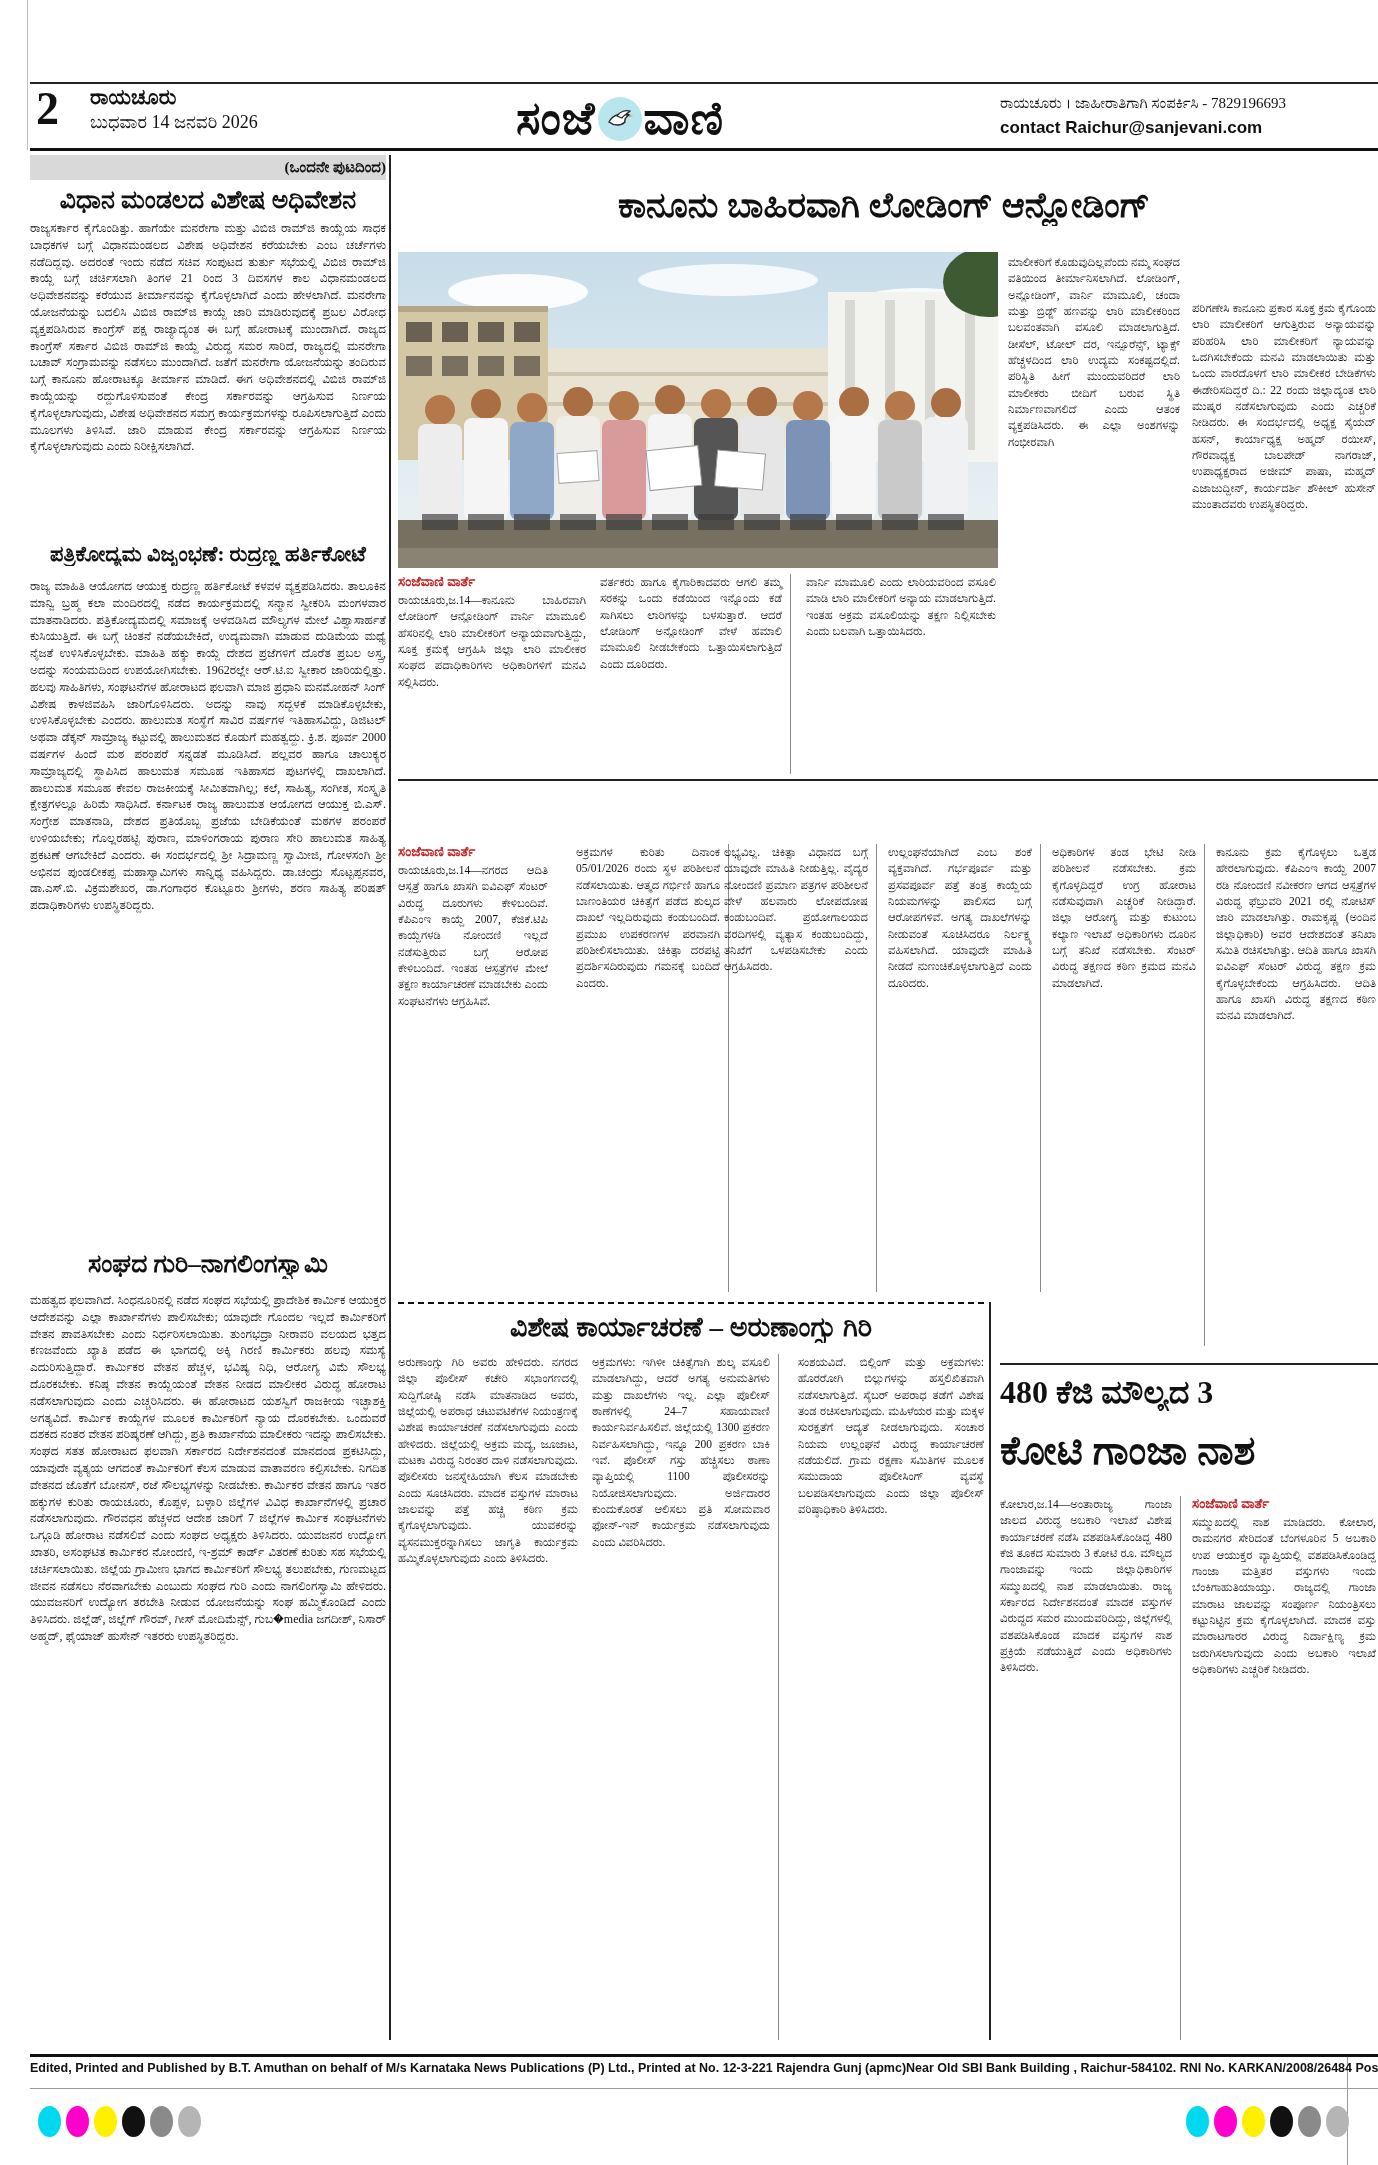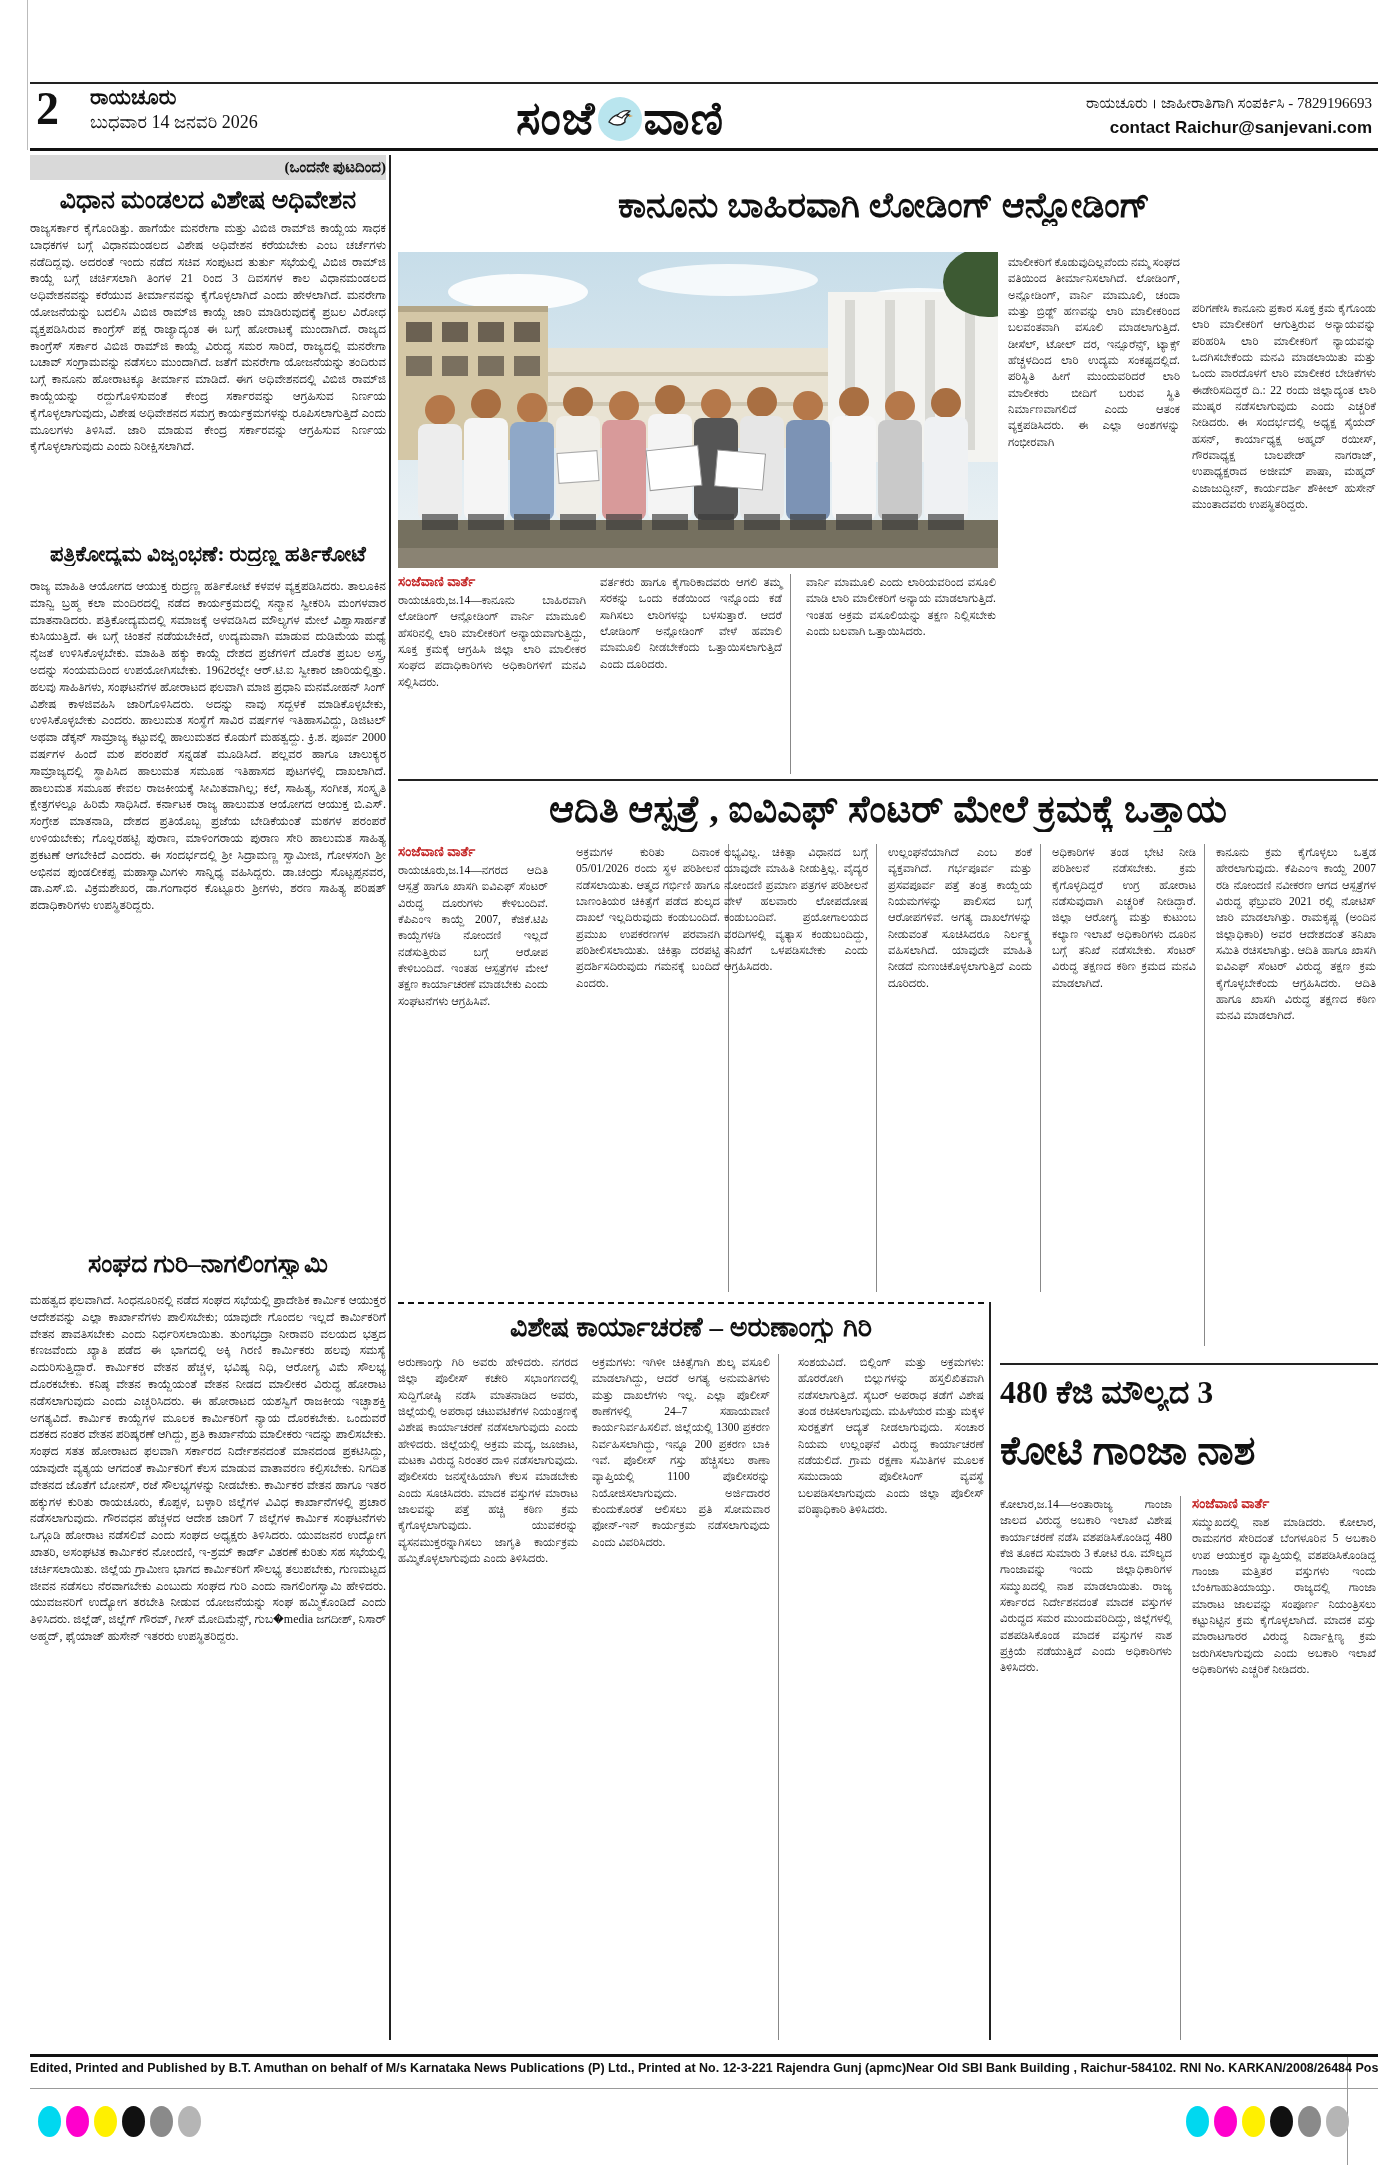--- a/index.html
+++ b/index.html
@@ -5,21 +5,21 @@
   html,body{margin:0;padding:0;background:#e8e8e8;}
   .page{position:relative;width:1378px;height:2165px;background:#ffffff;
         font-family:"Liberation Serif", serif;color:#111;overflow:hidden;margin:0 auto;}
   .abs{position:absolute;}
   .rule{background:#222;}
   .pagenum{font-size:46px;font-weight:bold;line-height:1;}
   .city{font-size:21px;font-weight:bold;line-height:1.1;}
   .dateline{font-size:18px;font-weight:normal;}
   .masthead{font-size:46px;font-weight:bold;letter-spacing:1px;white-space:nowrap;display:flex;align-items:center;justify-content:center;}
   .masthead .logo-circle{width:44px;height:44px;border-radius:50%;background:#b9e5ee;display:inline-flex;align-items:center;justify-content:center;margin:0 2px;}
-  .contact{font-size:15px;text-align:right;line-height:1.5;}
+  .contact{font-size:15px;line-height:1.5;}
   .contact .email{font-size:17px;font-weight:bold;font-family:"Liberation Sans",sans-serif;}
   .tagbar{background:#d9d9d9;text-align:right;font-weight:bold;font-size:15px;line-height:25px;}
   .hl{font-weight:bold;text-align:center;white-space:nowrap;overflow:hidden;line-height:1.15;}
   .bodytext{font-size:12px;line-height:1.4;text-align:justify;overflow:hidden;}
   .col{overflow:hidden;}
   .colsep{border-right:1px solid #888;}
   .coltext{font-size:11.5px;line-height:1.42;text-align:justify;}
   .byline{color:#c32222;font-weight:bold;font-size:13.5px;margin-bottom:2px;}
   .dashed{border-top:2px dashed #111;}
   .footer{font-family:"Liberation Sans",sans-serif;font-size:12.5px;font-weight:bold;text-align:center;white-space:nowrap;overflow:hidden;}
@@ -170,21 +170,20 @@
 
   <div class="abs col" style="left:1008px;top:254px;width:172px;height:520px;">
     <div class="coltext">ಮಾಲೀಕರಿಗೆ ಕೊಡುವುದಿಲ್ಲವೆಂದು ನಮ್ಮ ಸಂಘದ ವತಿಯಿಂದ ತೀರ್ಮಾನಿಸಲಾಗಿದೆ. ಲೋಡಿಂಗ್, ಅನ್ಲೋಡಿಂಗ್, ವಾರ್ನಿ ಮಾಮೂಲಿ, ಚಂದಾ ಮತ್ತು ಬ್ರಿಡ್ಜ್ ಹಣವನ್ನು ಲಾರಿ ಮಾಲೀಕರಿಂದ ಬಲವಂತವಾಗಿ ವಸೂಲಿ ಮಾಡಲಾಗುತ್ತಿದೆ. ಡೀಸೆಲ್, ಟೋಲ್ ದರ, ಇನ್ಸೂರೆನ್ಸ್, ಟ್ಯಾಕ್ಸ್ ಹೆಚ್ಚಳದಿಂದ ಲಾರಿ ಉದ್ಯಮ ಸಂಕಷ್ಟದಲ್ಲಿದೆ. ಪರಿಸ್ಥಿತಿ ಹೀಗೆ ಮುಂದುವರಿದರೆ ಲಾರಿ ಮಾಲೀಕರು ಬೀದಿಗೆ ಬರುವ ಸ್ಥಿತಿ ನಿರ್ಮಾಣವಾಗಲಿದೆ ಎಂದು ಆತಂಕ ವ್ಯಕ್ತಪಡಿಸಿದರು. ಈ ಎಲ್ಲಾ ಅಂಶಗಳನ್ನು ಗಂಭೀರವಾಗಿ</div>
   </div>
   <div class="abs col" style="left:1192px;top:300px;width:184px;height:474px;">
     <div class="coltext">ಪರಿಗಣೇಸಿ ಕಾನೂನು ಪ್ರಕಾರ ಸೂಕ್ತ ಕ್ರಮ ಕೈಗೊಂಡು ಲಾರಿ ಮಾಲೀಕರಿಗೆ ಆಗುತ್ತಿರುವ ಅನ್ಯಾಯವನ್ನು ಪರಿಹರಿಸಿ ಲಾರಿ ಮಾಲೀಕರಿಗೆ ನ್ಯಾಯವನ್ನು ಒದಗಿಸಬೇಕೆಂದು ಮನವಿ ಮಾಡಲಾಯಿತು ಮತ್ತು ಒಂದು ವಾರದೊಳಗೆ ಲಾರಿ ಮಾಲೀಕರ ಬೇಡಿಕೆಗಳು ಈಡೇರಿಸದಿದ್ದರೆ ದಿ.: 22 ರಂದು ಜಿಲ್ಲಾದ್ಯಂತ ಲಾರಿ ಮುಷ್ಕರ ನಡೆಸಲಾಗುವುದು ಎಂದು ಎಚ್ಚರಿಕೆ ನೀಡಿದರು. ಈ ಸಂದರ್ಭದಲ್ಲಿ ಅಧ್ಯಕ್ಷ ಸೈಯದ್ ಹಸನ್, ಕಾರ್ಯಾಧ್ಯಕ್ಷ ಅಹ್ಮದ್ ರಯೀಸ್, ಗೌರವಾಧ್ಯಕ್ಷ ಬಾಲಪೇಡ್ ನಾಗರಾಜ್, ಉಪಾಧ್ಯಕ್ಷರಾದ ಅಜೀಮ್ ಪಾಷಾ, ಮಹ್ಮದ್ ಎಜಾಜುದ್ದೀನ್, ಕಾರ್ಯದರ್ಶಿ ಶೌಕೀಲ್ ಹುಸೇನ್ ಮುಂತಾದವರು ಉಪಸ್ಥಿತರಿದ್ದರು.</div>
   </div>
 
   <div class="abs rule" style="left:398px;top:779px;width:980px;height:2px;"></div>
 
-  <div class="abs hl" style="left:398px;top:788px;width:980px;font-size:38px;">ಆದಿತಿ ಆಸ್ಪತ್ರೆ , ಐವಿಎಫ್ ಸೆಂಟರ್ ಮೇಲೆ ಕ್ರಮಕ್ಕೆ ಒತ್ತಾಯ</div>
 
   <div class="abs col" style="left:398px;top:844px;width:150px;height:448px;">
     <div class="byline">ಸಂಜೆವಾಣಿ ವಾರ್ತೆ</div>
     <div class="coltext">ರಾಯಚೂರು,ಜ.14—ನಗರದ ಆದಿತಿ ಆಸ್ಪತ್ರೆ ಹಾಗೂ ಖಾಸಗಿ ಐವಿಎಫ್ ಸೆಂಟರ್ ವಿರುದ್ಧ ದೂರುಗಳು ಕೇಳಿಬಂದಿವೆ. ಕೆಪಿಎಂಇ ಕಾಯ್ದೆ 2007, ಕೆಜಿಕೆ.ಟಿಪಿ ಕಾಯ್ದೆಗಳಡಿ ನೋಂದಣಿ ಇಲ್ಲದೆ ನಡೆಸುತ್ತಿರುವ ಬಗ್ಗೆ ಆರೋಪ ಕೇಳಿಬಂದಿದೆ. ಇಂತಹ ಆಸ್ಪತ್ರೆಗಳ ಮೇಲೆ ತಕ್ಷಣ ಕಾರ್ಯಾಚರಣೆ ಮಾಡಬೇಕು ಎಂದು ಸಂಘಟನೆಗಳು ಆಗ್ರಹಿಸಿವೆ.</div>
   </div>
   <div class="abs col colsep" style="left:576px;top:844px;width:152px;height:448px;">
     <div class="coltext" style="padding-right:8px;">ಅಕ್ರಮಗಳ ಕುರಿತು ದಿನಾಂಕ 05/01/2026 ರಂದು ಸ್ಥಳ ಪರಿಶೀಲನೆ ನಡೆಸಲಾಯಿತು. ಆತ್ಮದ ಗರ್ಭಿಣಿ ಹಾಗೂ ಬಾಣಂತಿಯರ ಚಿಕಿತ್ಸೆಗೆ ಪಡೆದ ಶುಲ್ಕದ ದಾಖಲೆ ಇಲ್ಲದಿರುವುದು ಕಂಡುಬಂದಿದೆ. ಪ್ರಮುಖ ಉಪಕರಣಗಳ ಪರವಾನಗಿ ಪರಿಶೀಲಿಸಲಾಯಿತು. ಚಿಕಿತ್ಸಾ ದರಪಟ್ಟಿ ಪ್ರದರ್ಶಿಸದಿರುವುದು ಗಮನಕ್ಕೆ ಬಂದಿದೆ ಎಂದರು.</div>
   </div>
   <div class="abs col colsep" style="left:724px;top:844px;width:152px;height:448px;">
     <div class="coltext" style="padding-right:8px;">ಲಭ್ಯವಿಲ್ಲ. ಚಿಕಿತ್ಸಾ ವಿಧಾನದ ಬಗ್ಗೆ ಯಾವುದೇ ಮಾಹಿತಿ ನೀಡುತ್ತಿಲ್ಲ. ವೈದ್ಯರ ನೋಂದಣಿ ಪ್ರಮಾಣ ಪತ್ರಗಳ ಪರಿಶೀಲನೆ ವೇಳೆ ಹಲವಾರು ಲೋಪದೋಷ ಕಂಡುಬಂದಿವೆ. ಪ್ರಯೋಗಾಲಯದ ವರದಿಗಳಲ್ಲಿ ವ್ಯತ್ಯಾಸ ಕಂಡುಬಂದಿದ್ದು, ತನಿಖೆಗೆ ಒಳಪಡಿಸಬೇಕು ಎಂದು ಆಗ್ರಹಿಸಿದರು.</div>

